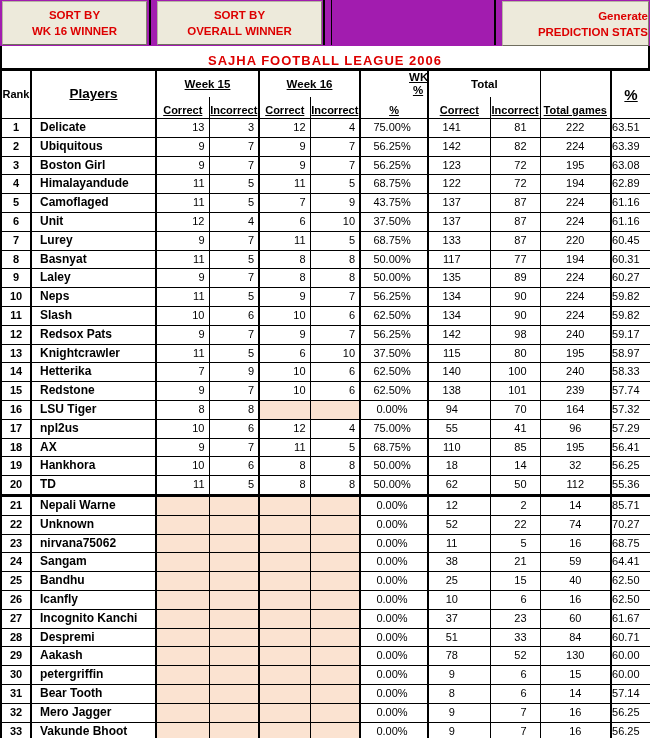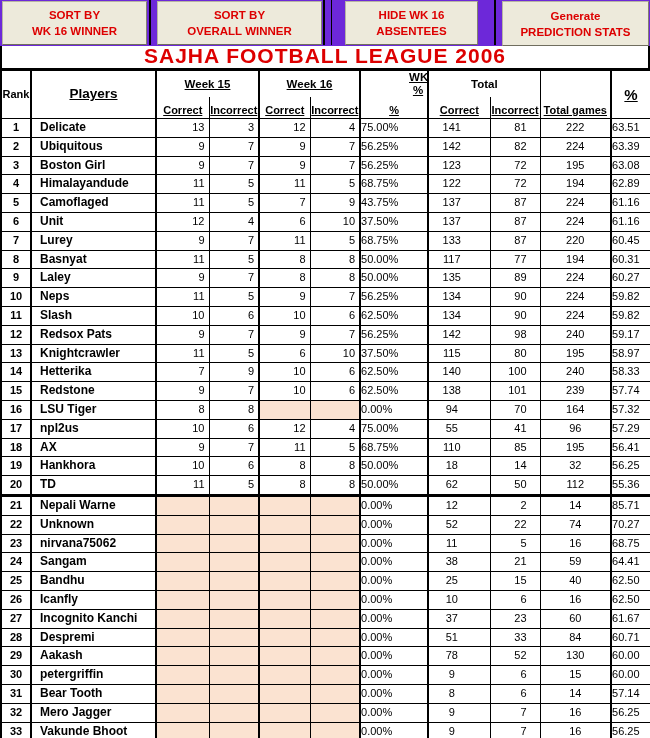--- a/index.html
+++ b/index.html
@@ -7,43 +7,43 @@
     width:650px;height:738px;overflow:hidden;background:#fff;
     font-family:"Liberation Sans","DejaVu Sans",sans-serif;
     -webkit-font-smoothing:antialiased;
   }
   :root{
     --red:#dd0000;
     --btnface:#edeadb;
     --peach:#fbe3d1;
   }
   
-  .strip{position:relative;height:46px;background:#6d28d9;}
+  .strip{position:relative;height:46px;background:#a21caf;}
   .gridline{position:absolute;top:0;height:45px;width:2px;background:#000;}
   .gl1{left:149px;} .gl2{left:323px;} .gl3{left:331px;width:1px;} .gl4{left:494px;}
   .xl-btn{
     position:absolute;top:1px;height:44px;box-sizing:border-box;
     background:var(--btnface);
     border:1px solid #b8b4a2;border-right-color:#84816f;border-bottom-color:#6f6d5e;
     color:var(--red);font-weight:bold;font-size:11.5px;line-height:16px;
     display:flex;flex-direction:column;align-items:center;justify-content:center;
     text-align:center;cursor:pointer;padding:0;white-space:nowrap;
   }
   .b1{left:2px;width:145px;}
   .b2{left:157px;width:165px;}
   .b3{left:345px;width:133px;}
-  .b4{left:502px;width:147px;height:45px;}
+  .b4{left:502px;width:147px;height:45px;align-items:flex-end;}
   
   .title-strip{
     height:22px;box-sizing:border-box;
     border-left:2px solid #000;border-right:2px solid #000;
     display:flex;align-items:flex-end;justify-content:center;
   }
   .title-strip span{
-    color:var(--red);font-weight:bold;font-size:21px;letter-spacing:1px;
+    color:var(--red);font-weight:bold;font-size:13px;letter-spacing:1px;
   }
   
   table{
     width:650px;border-collapse:collapse;table-layout:fixed;
     border:2px solid #000;border-top:3px solid #000;border-bottom:3px solid #000;
   }
   th,td{
     border:1px solid #000;padding:0;font-size:11px;color:#000;
     overflow:hidden;white-space:nowrap;
   }
@@ -55,21 +55,21 @@
   th.h-players{vertical-align:bottom;padding-bottom:2px;font-size:13.5px;}
   th.h-grp{font-size:11.5px;}
   th.h-wk16 div{line-height:13px;margin-left:48px;}
   th.h-pct{font-size:15px;vertical-align:middle;}
   .bL2{border-left-width:2px !important;}
   tbody td{height:17.8px;line-height:17.8px;}
   tbody tr.sep td{border-top:3px solid #000;}
   .c-rank{text-align:center;font-weight:bold;}
   .c-player{text-align:left;padding-left:8px;font-weight:bold;font-size:12px;}
   .c-num{text-align:right;padding-right:4px;}
-  .c-wkpct{text-align:left;padding-right:4px;}
+  .c-wkpct{text-align:center;padding-right:4px;}
   .c-tc{text-align:center;padding-right:15px;}
   .c-ti{text-align:right;padding-right:13px;}
   .c-tg{text-align:center;}
   .c-pct{text-align:right;padding-right:21px;}
   .absent{background:var(--peach);}
 </style>
 </head>
 <body>
 
 <div class="strip">
@@ -77,24 +77,20 @@
   <div class="gridline gl2"></div>
   <div class="gridline gl3"></div>
   <div class="gridline gl4"></div>
   <div class="xl-btn b1">
     <span>SORT BY</span>
     <span>WK 16 WINNER</span>
   </div>
   <div class="xl-btn b2">
     <span>SORT BY</span>
     <span>OVERALL WINNER</span>
-  </div>
-  <div class="xl-btn b3">
-    <span>HIDE WK 16</span>
-    <span>ABSENTEES</span>
   </div>
   <div class="xl-btn b4">
     <span>Generate</span>
     <span>PREDICTION STATS</span>
   </div>
 </div>
 
 <div class="title-strip">
   <span>SAJHA FOOTBALL LEAGUE 2006</span>
 </div>

